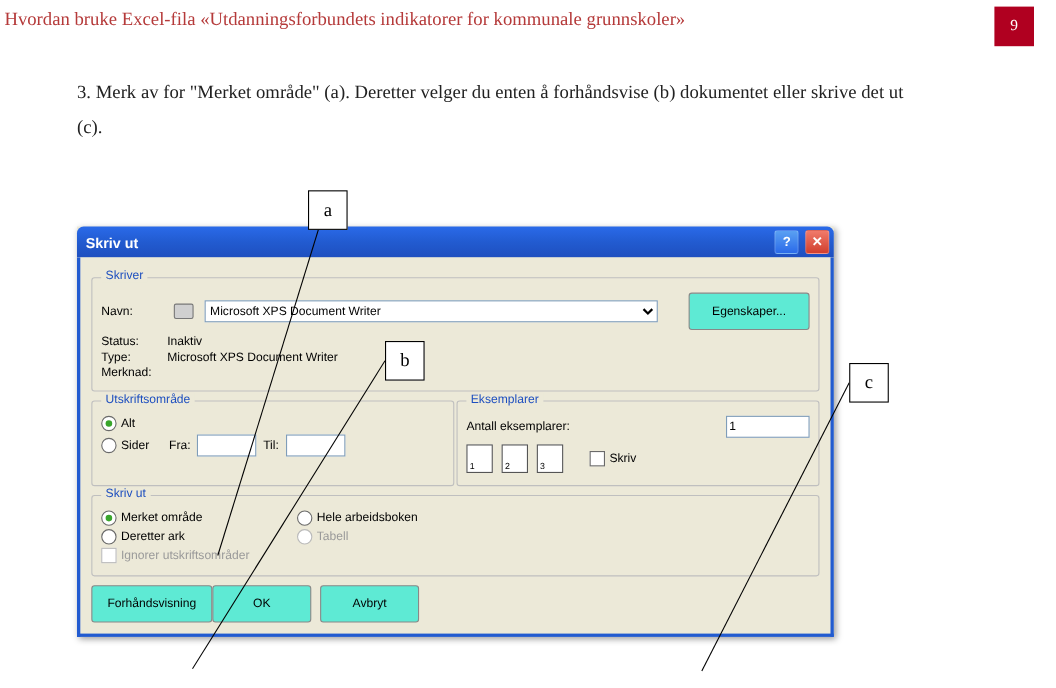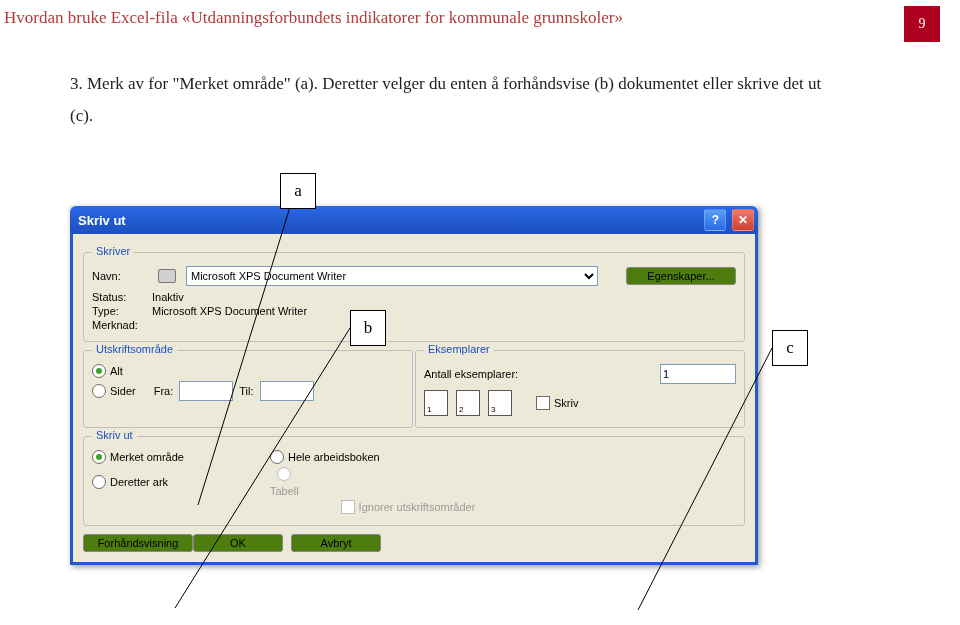--- a/index.html
+++ b/index.html
@@ -124,29 +124,29 @@
   .row { display: flex; align-items: center; gap: 6px; margin: 3px 0; }
   .lbl { width: 60px; }
   select.combo {
     flex: 1;
     height: 20px;
     font-size: 11px;
     background: #fff;
     border: 1px solid #7f9db9;
   }
   .btnwin {
-    background: #4d7c0f;
+    background: #5eead4;
     border: 1px solid #888;
     border-radius: 3px;
     padding: 2px 10px;
     font-family: Tahoma, Arial, sans-serif;
     font-size: 11px;
     min-width: 110px;
     text-align: center;
-    height: 18px;
+    height: 34px;
     box-sizing: border-box;
     cursor: pointer;
   }
   .printer-info .lbl2 { width: 60px; display:inline-block;}
   .printer-info div { margin: 2px 0; }
   .twocol { display: flex; gap: 2px; }
   .twocol > .group { flex: 1; }
   input.spin {
     width: 48px;
     height: 18px;
@@ -165,21 +165,21 @@
     width: 12px; height: 12px; border-radius: 50%;
     border: 1px solid #6a6a6a; background:#fff;
     display:inline-flex; align-items:center; justify-content:center;
     flex: none;
   }
   .radiodot .dot { width:6px; height:6px; border-radius:50%; background:#39a52b; }
   .checkbox {
     width:12px; height:12px; border:1px solid #6a6a6a; background:#fff;
     display:inline-block; flex: none;
   }
-  .dimmed { color: #9a9a9a; flex-direction: column; }
+  .dimmed { color: #9a9a9a; }
   .previewicons {
     display: inline-flex; gap: 8px; align-items: center;
   }
   .sheeticon {
     width: 22px; height: 24px; border:1px solid #555; background:#fff;
     position: relative;
   }
   .sheeticon::after {
     content: attr(data-num);
     position: absolute;

